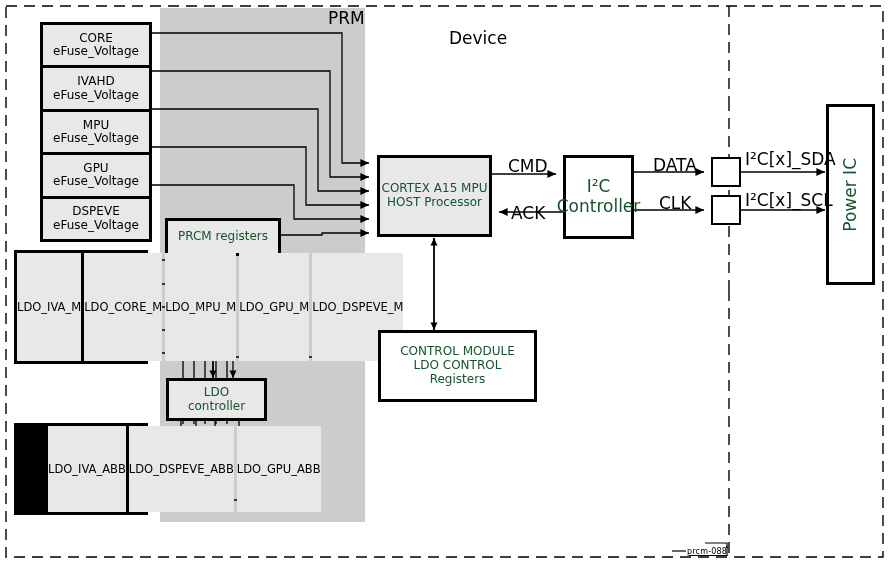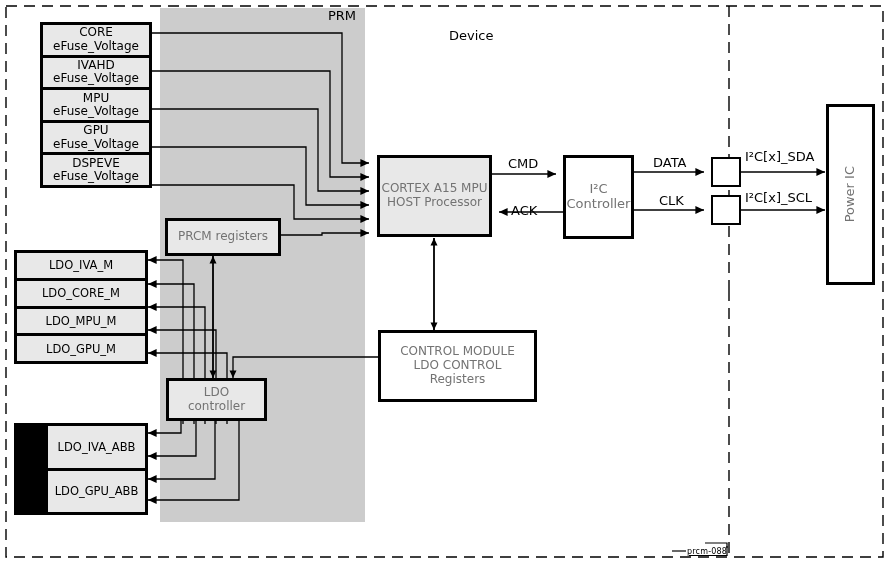--- a/index.html
+++ b/index.html
@@ -1,35 +1,35 @@
 <!DOCTYPE html>
 <html><head>
 <meta charset="utf-8">
 <style>
   html,body{margin:0;padding:0;background:#fff;}
   body{font-family:"DejaVu Sans", sans-serif;}
   #root{position:relative;width:889px;height:563px;overflow:hidden;background:#ffffff;}
   #svg-layer{position:absolute;left:0;top:0;width:889px;height:563px;}
   .box{position:absolute;box-sizing:border-box;background:#e8e8e8;border:3px solid #000;
        display:flex;flex-direction:column;align-items:center;justify-content:center;
-       text-align:center;color:#737373;line-height:1.15;}
+       text-align:center;color:#14532d;line-height:1.15;}
   .box.white{background:#ffffff;}
   .efuse-stack{position:absolute;box-sizing:border-box;background:#000;border:3px solid #000;
        display:flex;flex-direction:column;gap:3px;}
   .efuse-cell{flex:1;background:#e8e8e8;display:flex;flex-direction:column;
        align-items:center;justify-content:center;text-align:center;line-height:1.12;}
   .ldo-stack{position:absolute;box-sizing:border-box;background:#000;border:3px solid #000;
-       display:flex;flex-direction:column;gap:3px;}
+       display:flex;gap:3px;}
   .ldo-cell{flex:1;background:#e8e8e8;display:flex;align-items:center;justify-content:center;
        text-align:center;}
   .lbl{position:absolute;color:#000;white-space:nowrap;}
   .prm-region{position:absolute;background:#cccccc;}
   .xbox{position:absolute;box-sizing:border-box;border:2px solid #000;background:#fff;}
   .vert-text{writing-mode:vertical-rl;text-orientation:mixed;transform:rotate(180deg);}
-  .f13{font-size:13px;}
+  .f13{font-size:17px;}
   .f12{font-size:12px;}
   .f11{font-size:11.5px;}
   .watermark{font-size:8px;color:#000;letter-spacing:.2px;}
 </style>
 </head>
 <body>
 
 <div id="root">
 
   <div class="prm-region" style="left:160px;top:8px;width:205px;height:514px;"></div>
@@ -104,21 +104,21 @@
 
     <path d="M672,551 L686,551" stroke="#000" stroke-width="1.2" fill="none"></path>
     <path d="M727,546 L727,556" stroke="#000" stroke-width="1.2" fill="none"></path>
     <path d="M705,543 L727,543 L727,548" stroke="#000" stroke-width="1.2" fill="none"></path>
   </svg>
 
   <div class="lbl f13" style="left:449px;top:5px;margin-top:23px;">Device</div>
 
   <div class="lbl f13" style="left:328px;top:8px;">PRM</div>
 
-  <div class="efuse-stack" style="left:40px;top:22px;width:112px;height:166px;">
+  <div class="efuse-stack" style="left:40px;top:22px;width:112px;height:220px;">
     <div class="efuse-cell">
       <span class="f12">CORE</span>
       <span class="f12">eFuse_Voltage</span>
     </div>
     <div class="efuse-cell">
       <span class="f12">IVAHD</span>
       <span class="f12">eFuse_Voltage</span>
     </div>
     <div class="efuse-cell">
       <span class="f12">MPU</span>
@@ -143,31 +143,37 @@
       <span class="f11">LDO_IVA_M</span>
     </div>
     <div class="ldo-cell">
       <span class="f11">LDO_CORE_M</span>
     </div>
     <div class="ldo-cell">
       <span class="f11">LDO_MPU_M</span>
     </div>
     <div class="ldo-cell">
       <span class="f11">LDO_GPU_M</span>
+    </div>
+    <div class="ldo-cell">
+      <span class="f11">LDO_DSPEVE_M</span>
     </div>
   </div>
 
   <div class="box" style="left:166px;top:378px;width:101px;height:43px;">
     <span class="f12">LDO</span>
     <span class="f12">controller</span>
   </div>
 
   <div class="ldo-stack" style="left:14px;top:423px;width:134px;height:92px;padding-left:31px;">
     <div class="ldo-cell">
       <span class="f11">LDO_IVA_ABB</span>
+    </div>
+    <div class="ldo-cell">
+      <span class="f11">LDO_DSPEVE_ABB</span>
     </div>
     <div class="ldo-cell">
       <span class="f11">LDO_GPU_ABB</span>
     </div>
   </div>
 
   <div class="box" style="left:377px;top:155px;width:115px;height:82px;">
     <span class="f12">CORTEX A15 MPU</span>
     <span class="f12">HOST Processor</span>
   </div>

